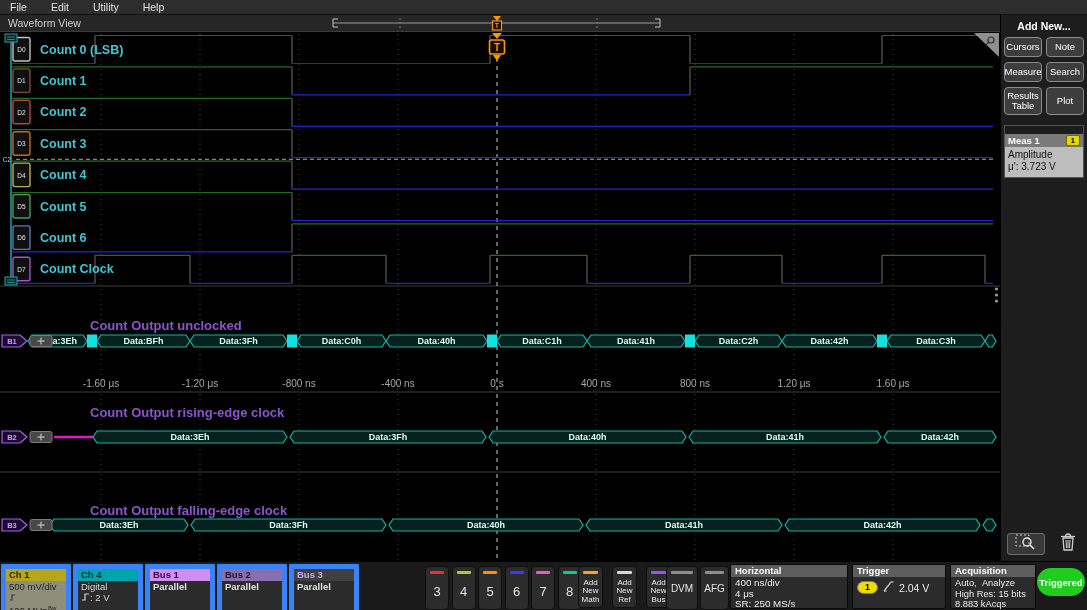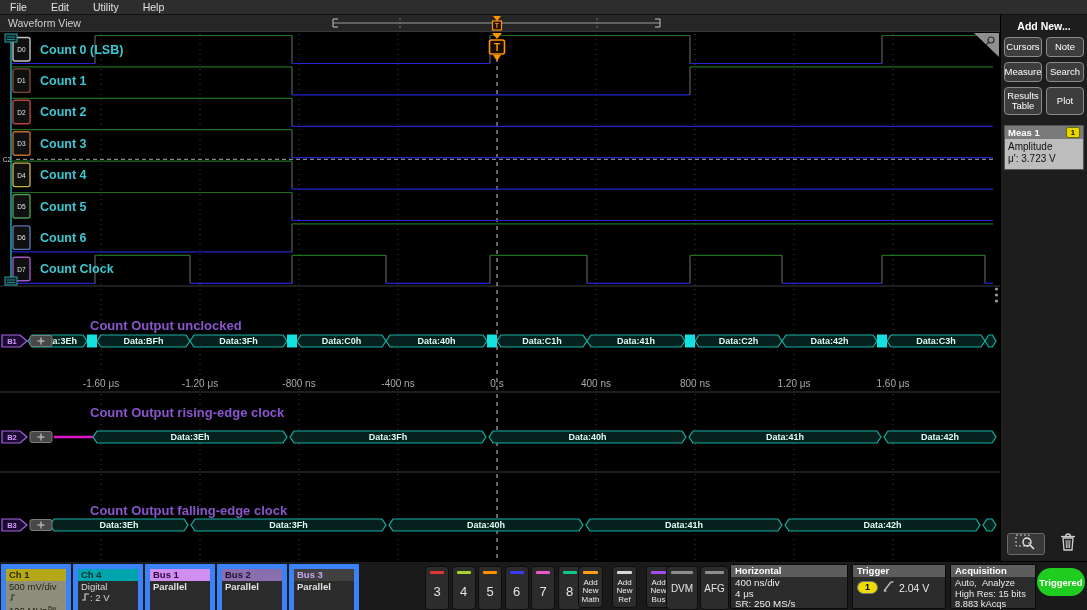--- a/index.html
+++ b/index.html
@@ -17,21 +17,21 @@
   .sidebar{width:87px;background:#1d1d1d;border-left:1px solid #000;position:relative;
     padding-top:3px;box-sizing:border-box;}
   .sb-title{color:#fff;font-weight:bold;font-size:10.5px;text-align:center;margin:2px 0 5px 0;}
   .sb-grid{display:grid;grid-template-columns:38px 38px;gap:5px 4px;justify-content:center;}
   .sb-btn{background:#3d3d3d;border:1px solid #8b8b8b;border-radius:4px;color:#fff;
     font-size:9.5px;font-family:"Liberation Sans",sans-serif;padding:0;height:20px;line-height:10px;
     display:flex;align-items:center;justify-content:center;text-align:center;}
   .sb-btn.tall{height:28px;}
   .meas-card{margin:10px 3px 0 3px;border:1px solid #555;}
   .meas-header{background:#7a7a7a;color:#fff;font-size:9.5px;font-weight:bold;padding:1px 3px;
-    display:flex;justify-content:space-between;align-items:center;}
+    display:flex;justify-content:space-between;align-items:center;margin-top:8px;}
   .meas-badge{background:#e8d800;color:#000;font-size:7.5px;font-weight:bold;border-radius:2px;
     padding:0 4px;border:1px solid #6b6b00;}
   .meas-body{background:#bdbdbd;color:#111;font-size:10px;padding:2px 3px 4px 3px;line-height:12px;}
   .sb-bottom{position:absolute;bottom:6px;left:6px;display:flex;gap:10px;align-items:center;}
   .sb-icon-btn{background:#383838;border:1px solid #6a6a6a;border-radius:3px;width:36px;height:20px;
     display:flex;align-items:center;justify-content:center;}
   .sb-icon-plain{background:none;border:none;width:26px;height:22px;display:flex;align-items:center;justify-content:center;}
   .bottom-bar{height:50px;background:#1a1a1a;position:relative;border-top:1px solid #000;}
   .grp{position:absolute;top:2px;display:flex;gap:2px;}
   .chn-chip{width:60px;height:45px;border-radius:1px;overflow:hidden;border:5px solid #3b82f6;}

